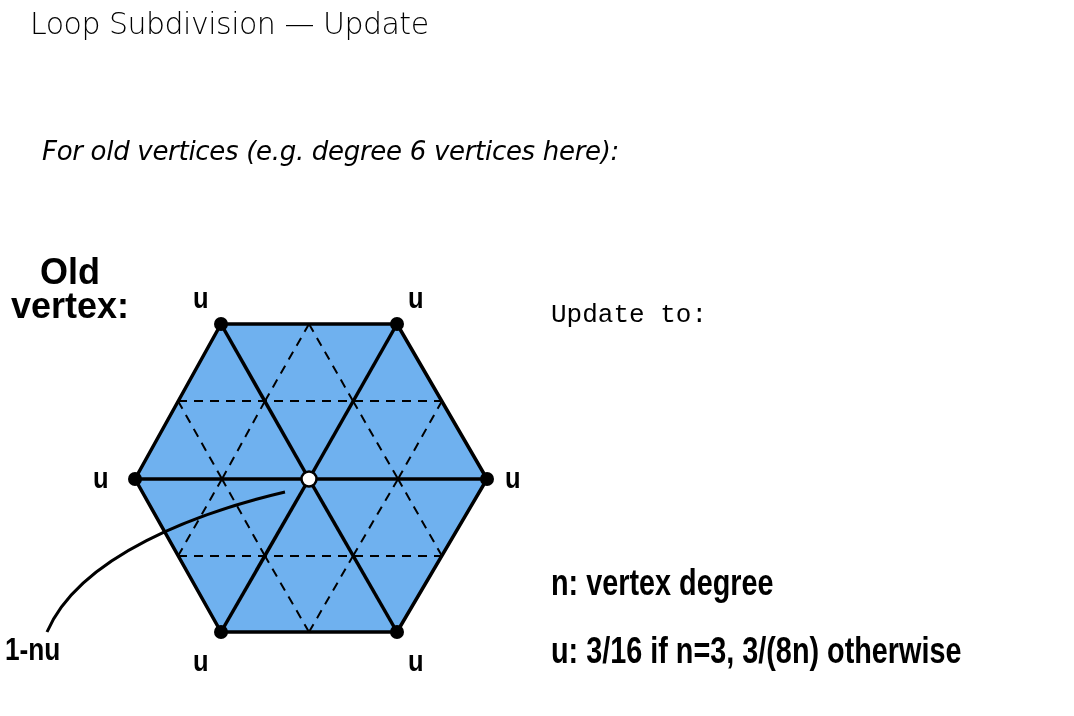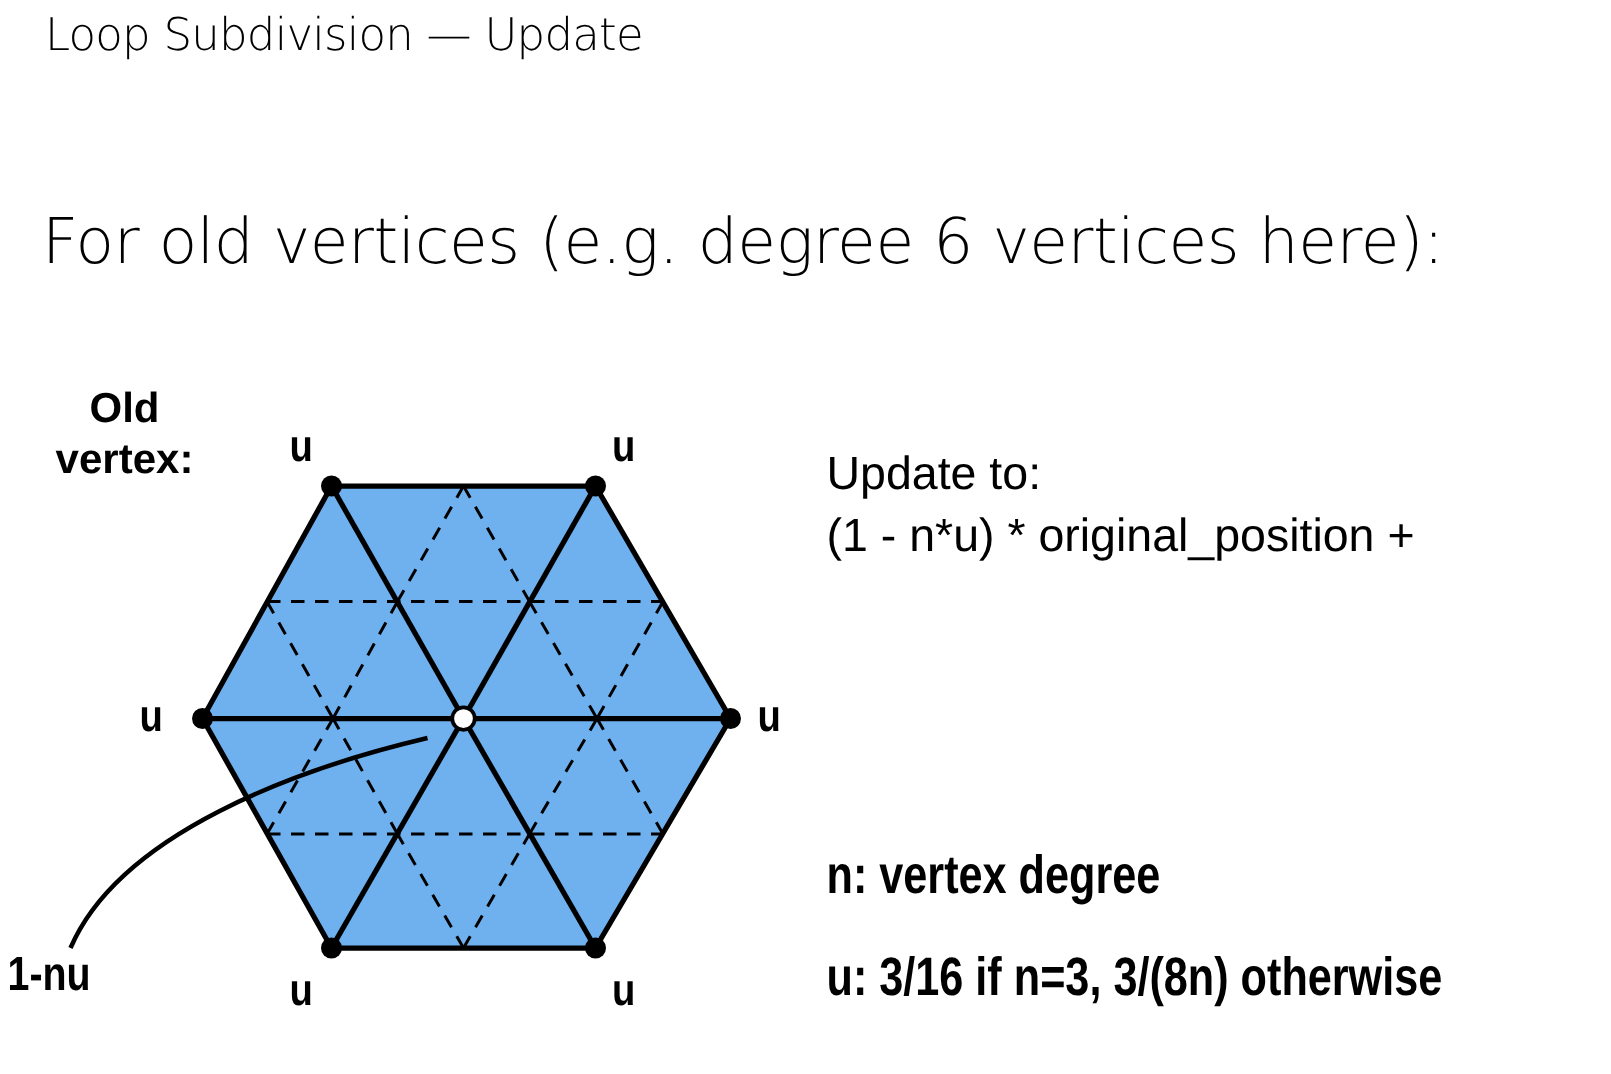--- a/index.html
+++ b/index.html
@@ -1,24 +1,24 @@
 <!DOCTYPE html>
 <html><head>
   <meta charset="utf-8">
   <style>
     html, body { margin: 0; padding: 0; background: #ffffff; }
     body { width: 1074px; height: 716px; position: relative; overflow: hidden; font-family: "DejaVu Sans", sans-serif; color: #000; }
     .title { position: absolute; left: 30px; top: 6px; font-family: "DejaVu Sans", sans-serif; font-weight: 300; font-size: 30px; letter-spacing: -0.5px; white-space: nowrap; }
-    .subtitle { position: absolute; left: 28px; top: 136px; font-size: 42px; font-weight: 300; white-space: nowrap; letter-spacing: -0.3px; }
+    .subtitle { position: absolute; left: 42px; top: 136px; font-size: 26px; font-weight: 300; white-space: nowrap; letter-spacing: -0.3px; font-style: italic; }
     .diagram { position: absolute; left: 0; top: 240px; width: 540px; height: 460px; }
     .label-bold { position: absolute; font-family: "Liberation Sans", sans-serif; font-weight: bold; white-space: nowrap; }
-    .old-vertex-label { left: 21px; top: 255px; font-size: 28px; line-height: 34px; text-align: center; width: 124px; }
+    .old-vertex-label { left: 8px; top: 255px; font-size: 36px; line-height: 34px; text-align: center; width: 124px; }
     .u-label { font-size: 30px; transform: scaleX(0.85); transform-origin: left top; }
     .nu-label { left: 5px; top: 631px; font-size: 32px; transform: scaleX(0.82); transform-origin: left top; }
-    .update-block { position: absolute; left: 551px; top: 295px; font-family: Liberation Sans, sans-serif; font-size: 31px; line-height: 41px; white-space: nowrap; }
+    .update-block { position: absolute; left: 551px; top: 295px; font-family: Liberation Mono, monospace; font-size: 26px; line-height: 41px; white-space: nowrap; }
     .def-line { position: absolute; left: 551px; font-family: "Liberation Sans", sans-serif; font-weight: bold; font-size: 36px; white-space: nowrap; transform: scaleX(0.8); transform-origin: left top; }
     .def-n { top: 562px; }
     .def-u { top: 630px; }
   </style>
 </head>
 <body>
 
 <div class="title">Loop Subdivision — Update</div>
 <div class="subtitle">For old vertices (e.g. degree 6 vertices here):</div>
 
@@ -82,17 +82,16 @@
 <div class="label-bold u-label" style="left:408px; top:281px;">u</div>
 <div class="label-bold u-label" style="left:505px; top:461px;">u</div>
 <div class="label-bold u-label" style="left:408px; top:644px;">u</div>
 <div class="label-bold u-label" style="left:193px; top:644px;">u</div>
 <div class="label-bold u-label" style="left:93px; top:461px;">u</div>
 
 <div class="label-bold nu-label">1-nu</div>
 
 <div class="update-block">
   <div>Update to:</div>
-  <div>(1 - n*u) * original_position +</div>
 </div>
 
 <div class="def-line def-n">n: vertex degree</div>
 <div class="def-line def-u">u: 3/16 if n=3, 3/(8n) otherwise</div>
 
 </body></html>

